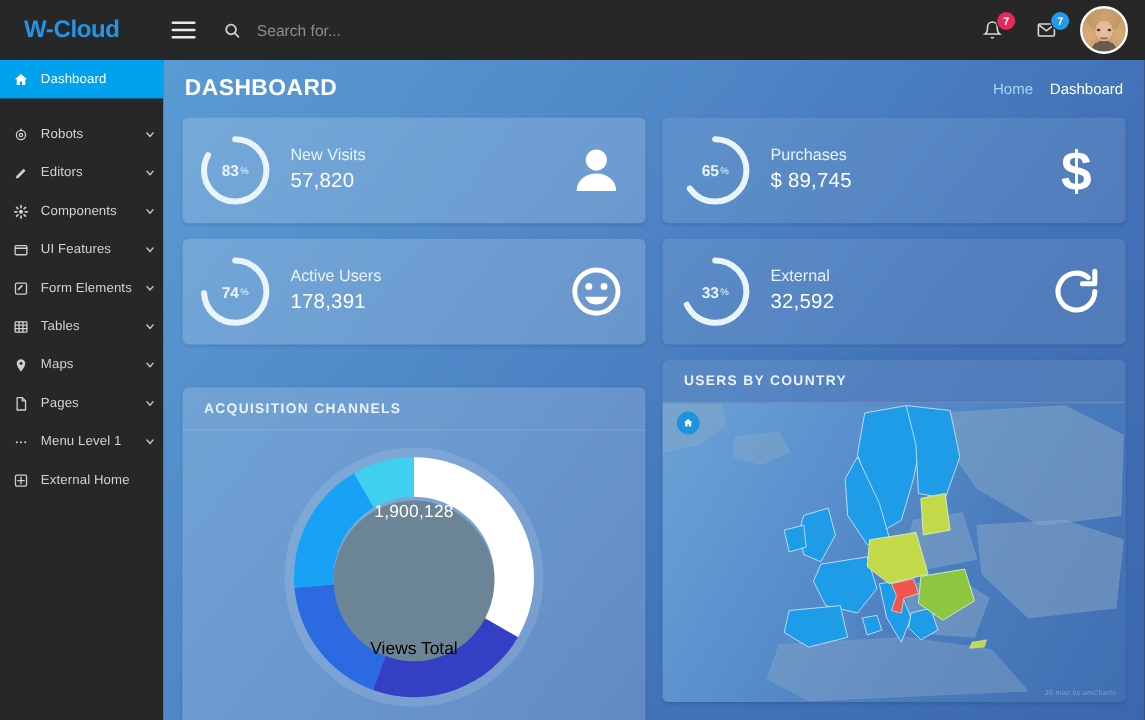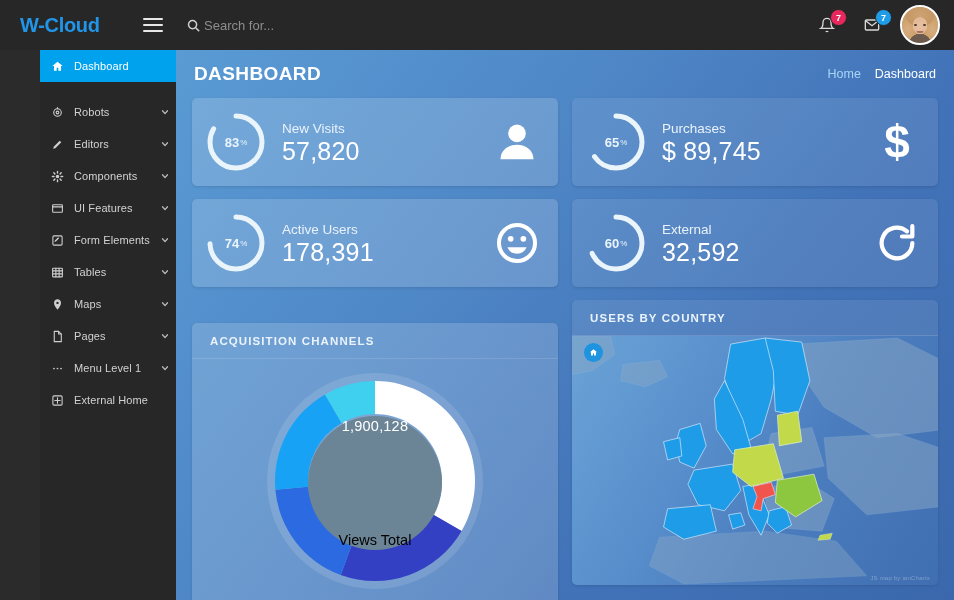--- a/index.html
+++ b/index.html
@@ -19,21 +19,21 @@
   .brand {
     width: 136px; flex: 0 0 136px; height: 50px;
     display: flex; align-items: center; padding-left: 20px;
     color: #2196e8; font-size: 20px; font-weight: bold; letter-spacing: -0.3px;
   }
   .hamburger {
     width: 34px; height: 50px; display: flex; flex-direction: column;
     align-items: center; justify-content: center; gap: 4px; cursor: pointer;
   }
   .hamburger span { display: block; width: 20px; height: 2px; background: #e8e8e8; border-radius: 1px; }
-  .search-wrap { display: flex; align-items: center; margin-left: 16px; gap: 3px; flex: 1; }
+  .search-wrap { display: flex; align-items: center; margin-left: 16px; gap: 13px; flex: 1; }
   .search-ico { color: #cfcfcf; display: flex; align-items: center; }
   .search-input {
     background: transparent; border: none; outline: none;
     color: #d6d6d6; font-size: 13px; font-family: "Liberation Sans", sans-serif;
     width: 300px; padding: 4px 0;
   }
   .search-input::placeholder { color: #8d8d8d; }
   .top-right { display: flex; align-items: center; gap: 11px; padding-right: 14px; }
   .notif { position: relative; width: 34px; height: 34px; display: flex; align-items: center; justify-content: center; cursor: pointer; }
   .notif svg { color: #d9d9d9; }
@@ -57,21 +57,21 @@
       radial-gradient(ellipse 56% 46% at 50% 22%, #cfa274 0%, #c49763 70%, transparent 72%),
       radial-gradient(ellipse 52% 70% at 16% 62%, #d9ae7f 0%, #c79a67 60%, transparent 62%),
       radial-gradient(ellipse 52% 70% at 84% 62%, #d9ae7f 0%, #c79a67 60%, transparent 62%),
       linear-gradient(#8e7662, #5d4c40);
   }
   .avatar .eye { position: absolute; width: 3px; height: 2.5px; background: #4a3a30; border-radius: 50%; top: 47%; }
   .avatar .eye.l { left: 33%; } .avatar .eye.r { right: 33%; }
   .avatar .mouth { position: absolute; width: 7px; height: 2px; background: #a9705f; border-radius: 0 0 4px 4px; top: 66%; left: 50%; transform: translateX(-50%); }
 
   
-  .body-row { display: flex; flex: 1; min-height: 0; padding-left: 40px; }
+  .body-row { display: flex; flex: 1; min-height: 0; }
 
   
   .sidebar {
     width: 136px; flex: 0 0 136px; background: #272727; overflow: hidden;
     padding-top: 0;
   }
   .nav-item {
     display: flex; align-items: center; height: 32px; cursor: pointer;
     color: #d2d2d2; font-size: 11px; position: relative;
   }
@@ -111,21 +111,21 @@
   .stat.dark  { background: rgba(255,255,255,0.09); }
   .ring { position: relative; width: 64px; height: 64px; flex: 0 0 64px; }
   .ring svg { transform: rotate(-90deg); display: block; }
   .ring .pct {
     position: absolute; inset: 0; display: flex; align-items: center; justify-content: center;
     color: #eaf4fb; font-size: 13px; font-weight: bold;
   }
   .ring .pct sup { font-size: 8px; font-weight: normal; margin-left: 1px; }
   .stat-text { margin-left: 14px; flex: 1; }
   .stat-label { color: #e9f2fa; font-size: 13.5px; line-height: 18px; }
-  .stat-value { color: #ffffff; font-size: 25px; line-height: 26px; letter-spacing: 0.2px; }
+  .stat-value { color: #ffffff; font-size: 17px; line-height: 26px; letter-spacing: 0.2px; }
   .stat-ico { color: #ffffff; display: flex; align-items: center; justify-content: center; }
 
   
   .panel {
     border-radius: 5px; overflow: hidden; box-shadow: 0 1px 3px rgba(0,0,0,0.12);
     display: flex; flex-direction: column; height: 285px;
   }
   .panel.light { background: rgba(255,255,255,0.17); margin-top: 23px; }
   .panel.dark  { background: rgba(255,255,255,0.09); }
   .panel-head {
@@ -441,21 +441,21 @@
                   <path d="M7 14.2h10a5.4 5.4 0 0 1-10 0z" fill="currentColor" stroke="none"></path>
                 </svg>
               </div>
             </div><div class="stat dark">
               <div class="ring">
                 <svg width="64" height="64" viewBox="0 0 64 64">
                   <circle cx="32" cy="32" r="26" fill="none" stroke="rgba(255,255,255,0.0)" stroke-width="5"></circle>
                   <circle cx="32" cy="32" r="26" fill="none" stroke="#eaf4fb" stroke-width="5" stroke-linecap="round" stroke-dasharray="111.09 52.28"></circle>
                 </svg>
                 <div class="pct">
-                  <span>60</span>
+                  <span>33</span>
                   <sup>%</sup>
                 </div>
               </div>
               <div class="stat-text">
                 <div class="stat-label">External</div>
                 <div class="stat-value">32,592</div>
               </div>
               <div class="stat-ico">
                 <svg width="46" height="46" viewBox="0 0 24 24" fill="none" stroke="currentColor" stroke-width="2" stroke-linecap="round" stroke-linejoin="round">
                   <path d="M20 12a8 8 0 1 1-2.8-6.1" stroke-width="2.2"></path>

